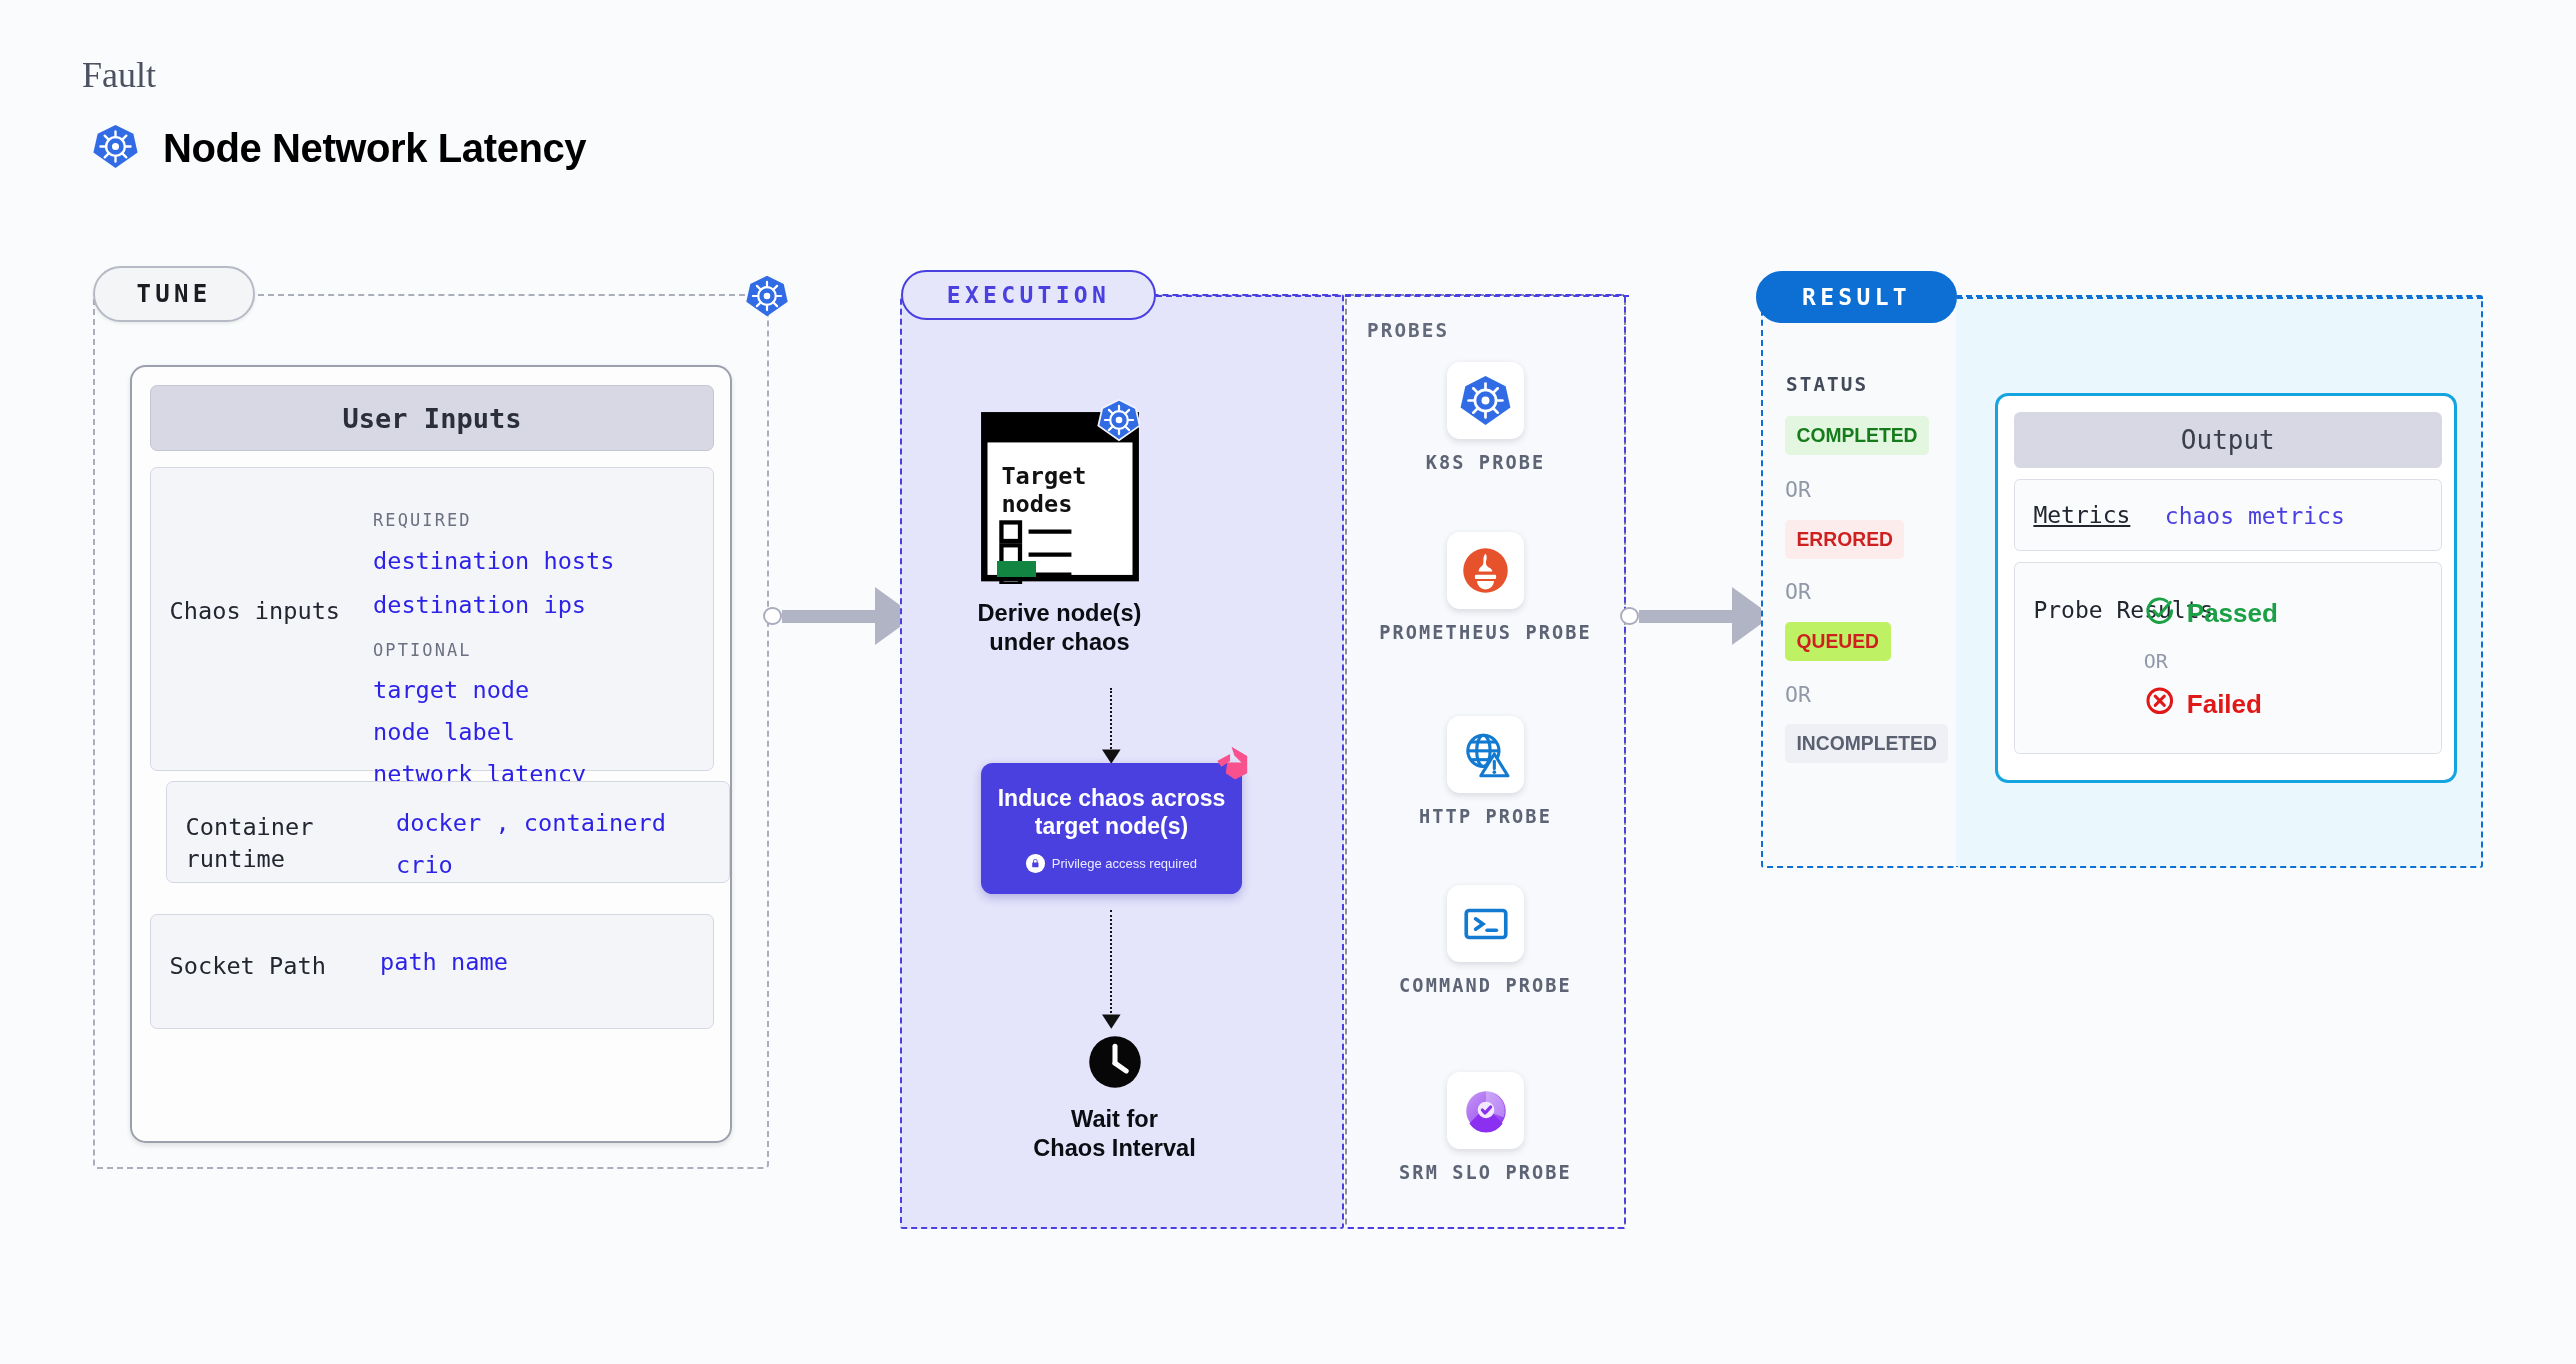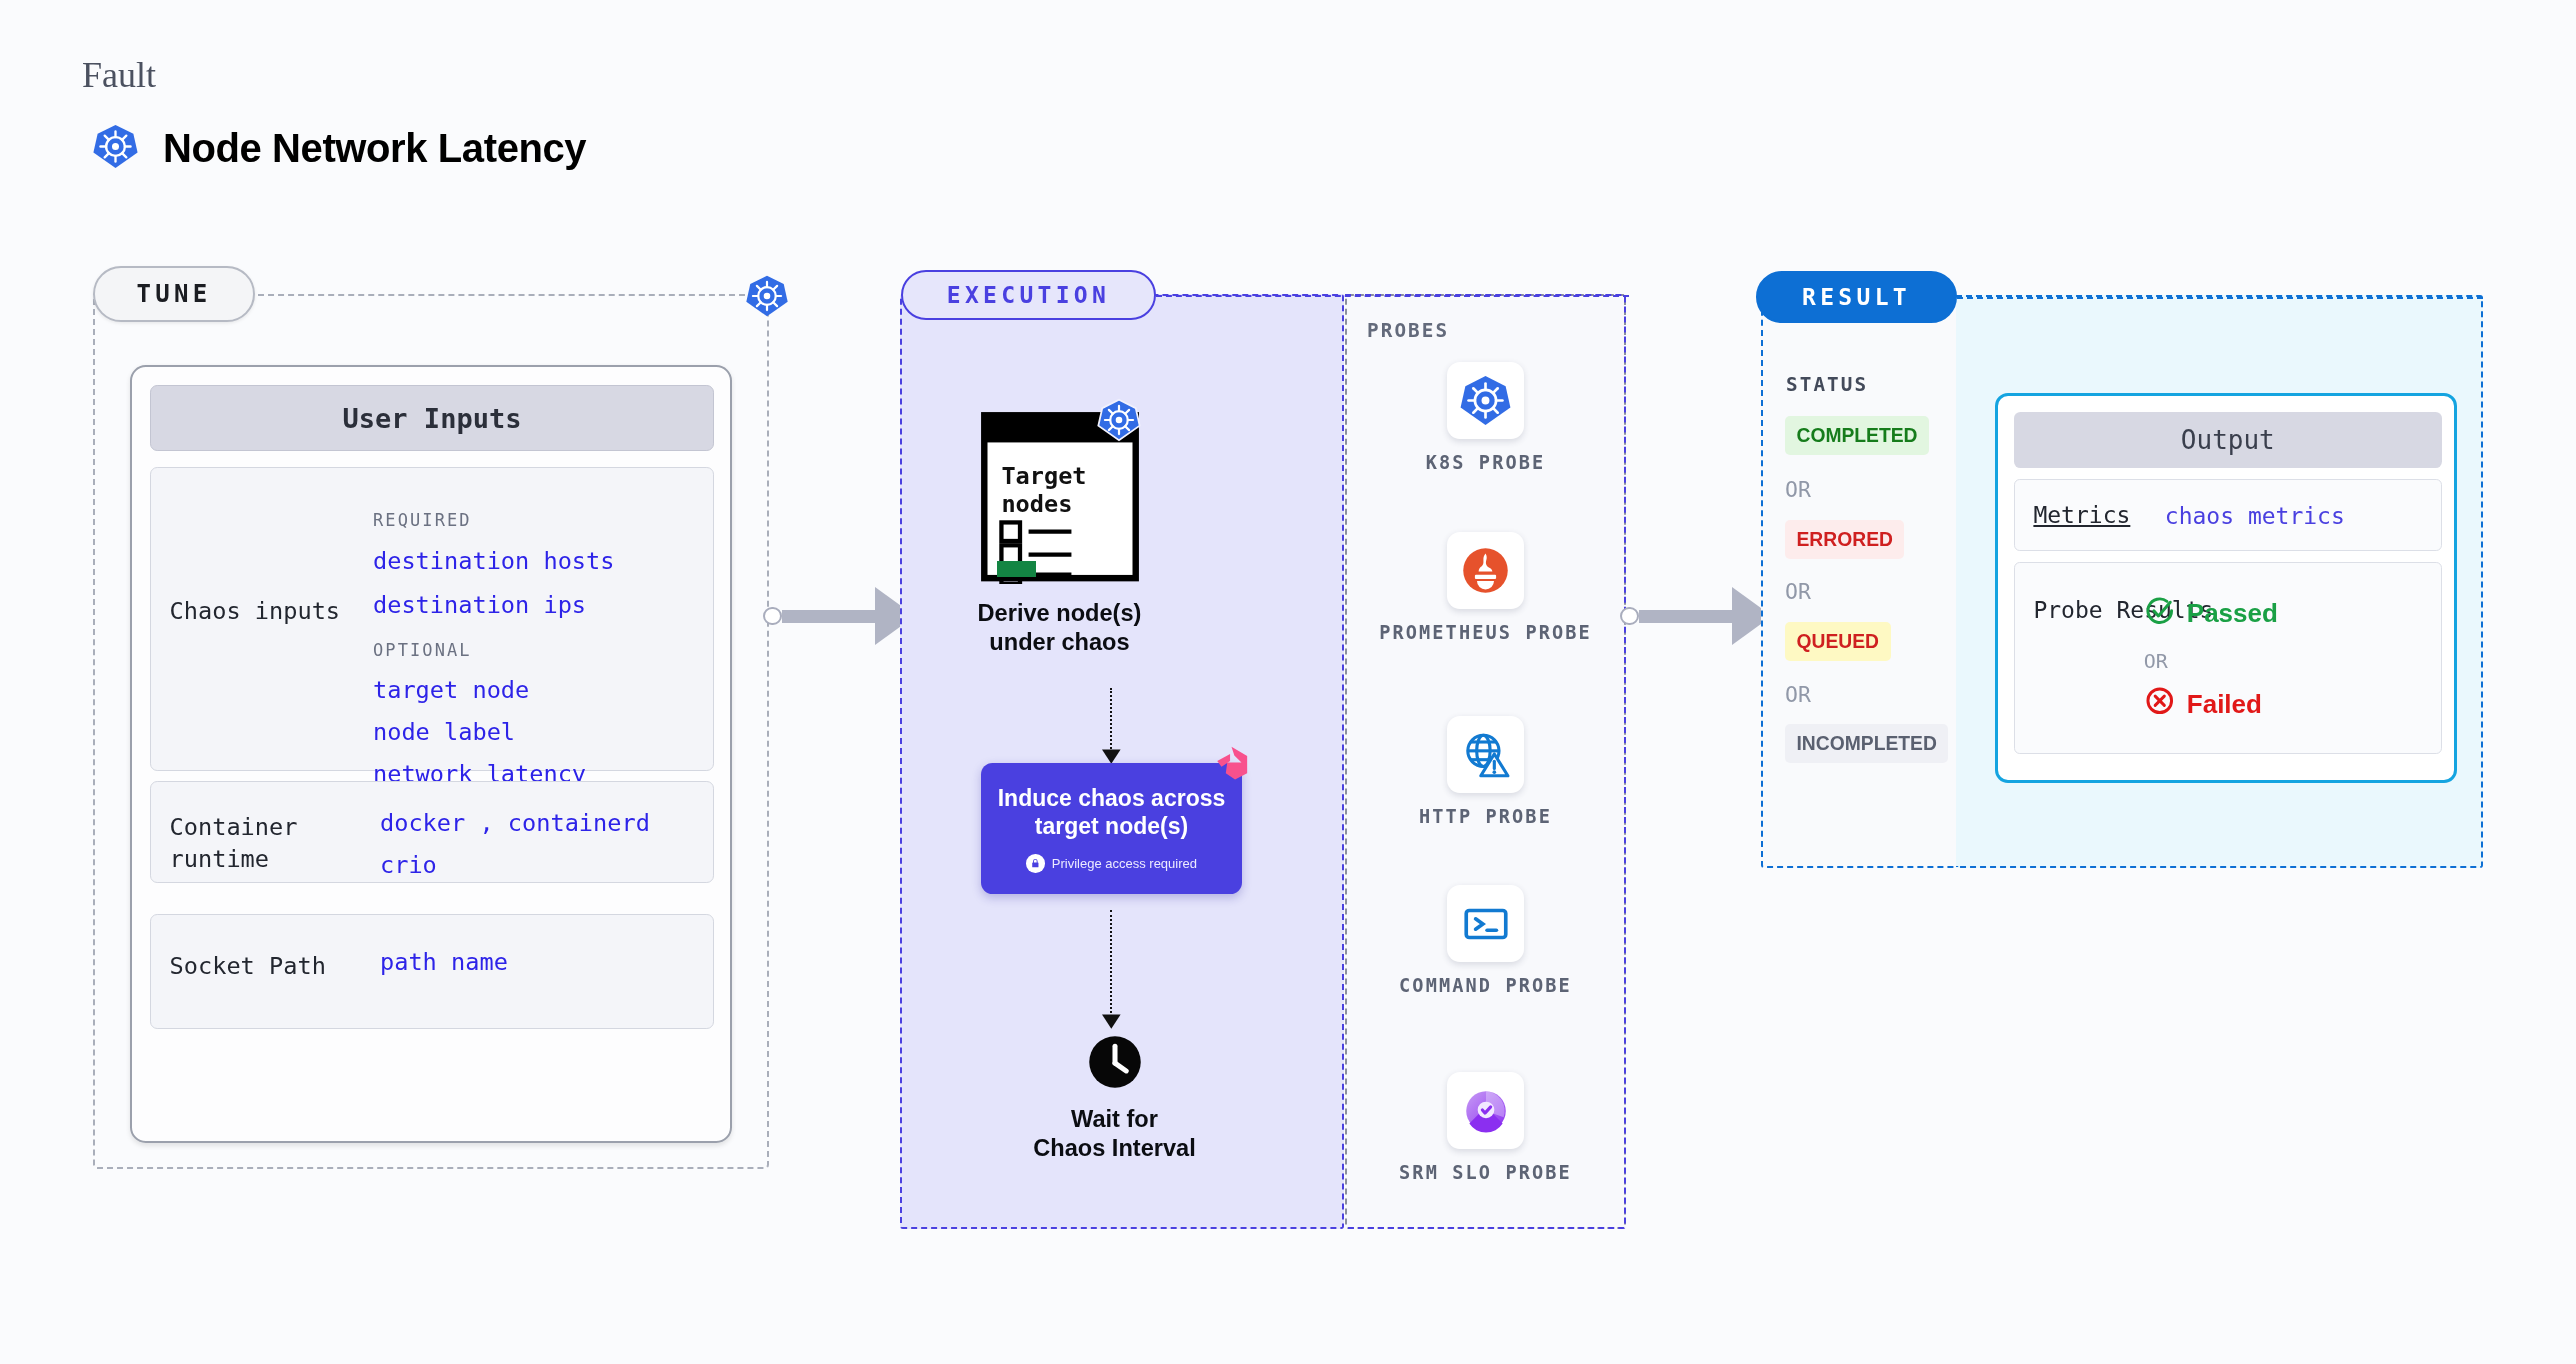--- a/index.html
+++ b/index.html
@@ -55,21 +55,21 @@
     position: absolute; left: 18px; top: 18px; width: 564px; height: 66px;
     background: #d7d8e3; border: 0.7px solid #c3c5d2; border-radius: 7.2px;
     display: flex; align-items: center; justify-content: center;
     font-family: "DejaVu Sans Mono", monospace; font-size: 27px; font-weight: 700; color: #2b2f3a;
   }
   .sub-box {
     position: absolute; left: 18px; width: 564px;
     background: #f4f5f9; border: 0.7px solid #d4d7e0; border-radius: 7.2px;
   }
   #box-chaos-inputs { top: 100px; height: 304px; }
-  #box-runtime     { top: 414px; height: 102px; }
+  #box-runtime     { top: 414px; height: 102px; margin-left: 16px; }
   #box-socket      { top: 547px; height: 115px; }
 
   .row-label {
     position: absolute; font-family: "DejaVu Sans Mono", monospace;
     font-size: 23.6px; color: #22262f; line-height: 1.35;
   }
   .kw {
     font-family: "DejaVu Sans Mono", monospace;
     font-size: 23.6px; color: #2d23e8; line-height: 1.0;
   }
@@ -465,21 +465,21 @@
   <div class="dash-link" style="left:1957px; top:297px; width:526px; border-color:#0d6fd4;"></div>
 
   <div class="pill pill-result">RESULT</div>
 
   <div class="status-cap">STATUS</div>
 
   <div class="badge" style="left:1785px; top:416px; background:#e2f6e0; color:#167c1b;">COMPLETED</div>
   <div class="or-text" style="left:1785px; top:477px;">OR</div>
   <div class="badge" style="left:1785px; top:520px; background:#fdecec; color:#cf2020;">ERRORED</div>
   <div class="or-text" style="left:1785px; top:579px;">OR</div>
-  <div class="badge" style="left:1785px; top:622px; background:#fef9c3; color:#cf2020;">QUEUED</div>
+  <div class="badge" style="left:1785px; top:622px; background:#bef264; color:#cf2020;">QUEUED</div>
   <div class="or-text" style="left:1785px; top:682px;">OR</div>
   <div class="badge" style="left:1785px; top:724px; background:#eff0f5; color:#5a6070;">INCOMPLETED</div>
 
   <div class="output-card">
     <div class="out-header">Output</div>
 
     <div class="out-sub" id="out-metrics">
       <div class="out-label" style="top:21px;text-decoration:underline;">Metrics</div>
       <div class="out-kw" style="top:23px;">chaos metrics</div>
     </div>

